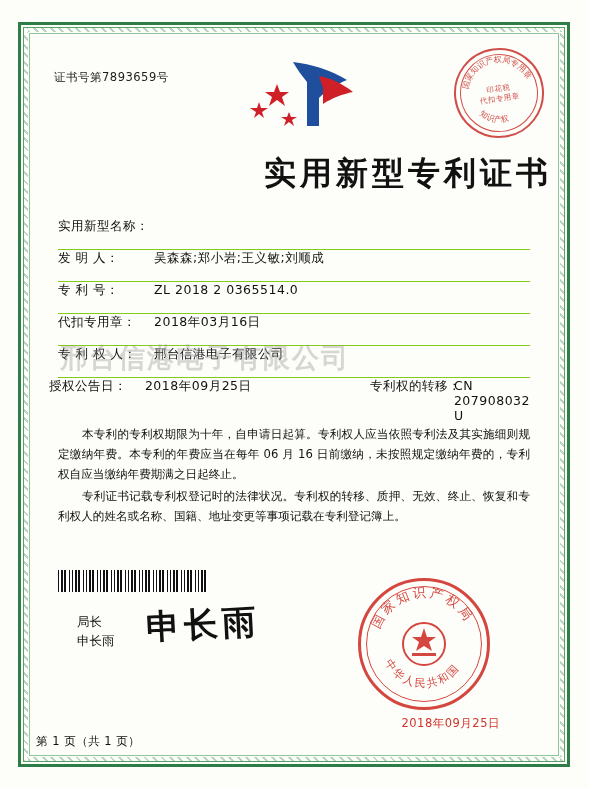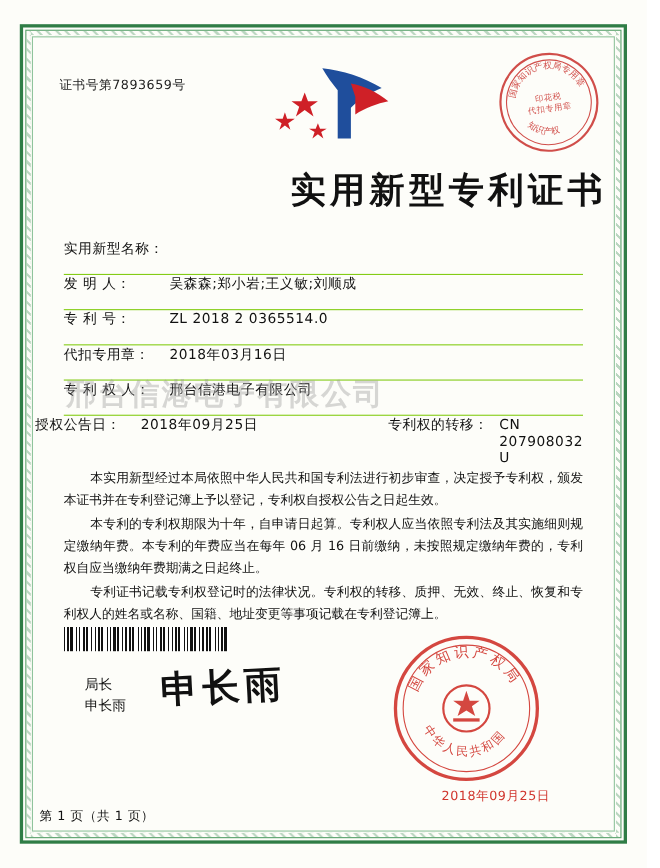--- a/index.html
+++ b/index.html
@@ -159,21 +159,21 @@
     flex: 1 1 auto;
     letter-spacing: 0.5px;
   }
   .row-split .value { flex: 0 0 auto; width: 225px; }
   .row-split .label2 {
     flex: 0 0 84px;
     width: 84px;
     letter-spacing: 0.5px;
     white-space: nowrap;
   }
-  .row-split .value2 { flex: 1 1 auto; letter-spacing: 0.5px; margin-left: 17px; }
+  .row-split .value2 { flex: 1 1 auto; letter-spacing: 0.5px; }
 
   
   .watermark {
     position: absolute;
     left: 24px;
     top: 300px;
     width: 420px;
     font-size: 27px;
     font-weight: bold;
     color: rgba(150,150,150,0.38);
@@ -346,21 +346,20 @@
         <div class="label">授权公告日：</div>
         <div class="value">2018年09月25日</div>
         <div class="label2">专利权的转移：</div>
         <div class="value2">CN 207908032 U</div>
       </div>
     </div>
 
     <div class="watermark">邢台信港电子有限公司</div>
 
     <div class="paragraphs">
-      <p>本实用新型经过本局依照中华人民共和国专利法进行初步审查，决定授予专利权，颁发本证书并在专利登记簿上予以登记，专利权自授权公告之日起生效。</p>
       <p>本专利的专利权期限为十年，自申请日起算。专利权人应当依照专利法及其实施细则规定缴纳年费。本专利的年费应当在每年 06 月 16 日前缴纳，未按照规定缴纳年费的，专利权自应当缴纳年费期满之日起终止。</p>
       <p>专利证书记载专利权登记时的法律状况。专利权的转移、质押、无效、终止、恢复和专利权人的姓名或名称、国籍、地址变更等事项记载在专利登记簿上。</p>
     </div>
 
     <div class="barcode"></div>
 
     <div class="signature-block">
       <div>局长</div>
       <div>申长雨</div>
     </div>

